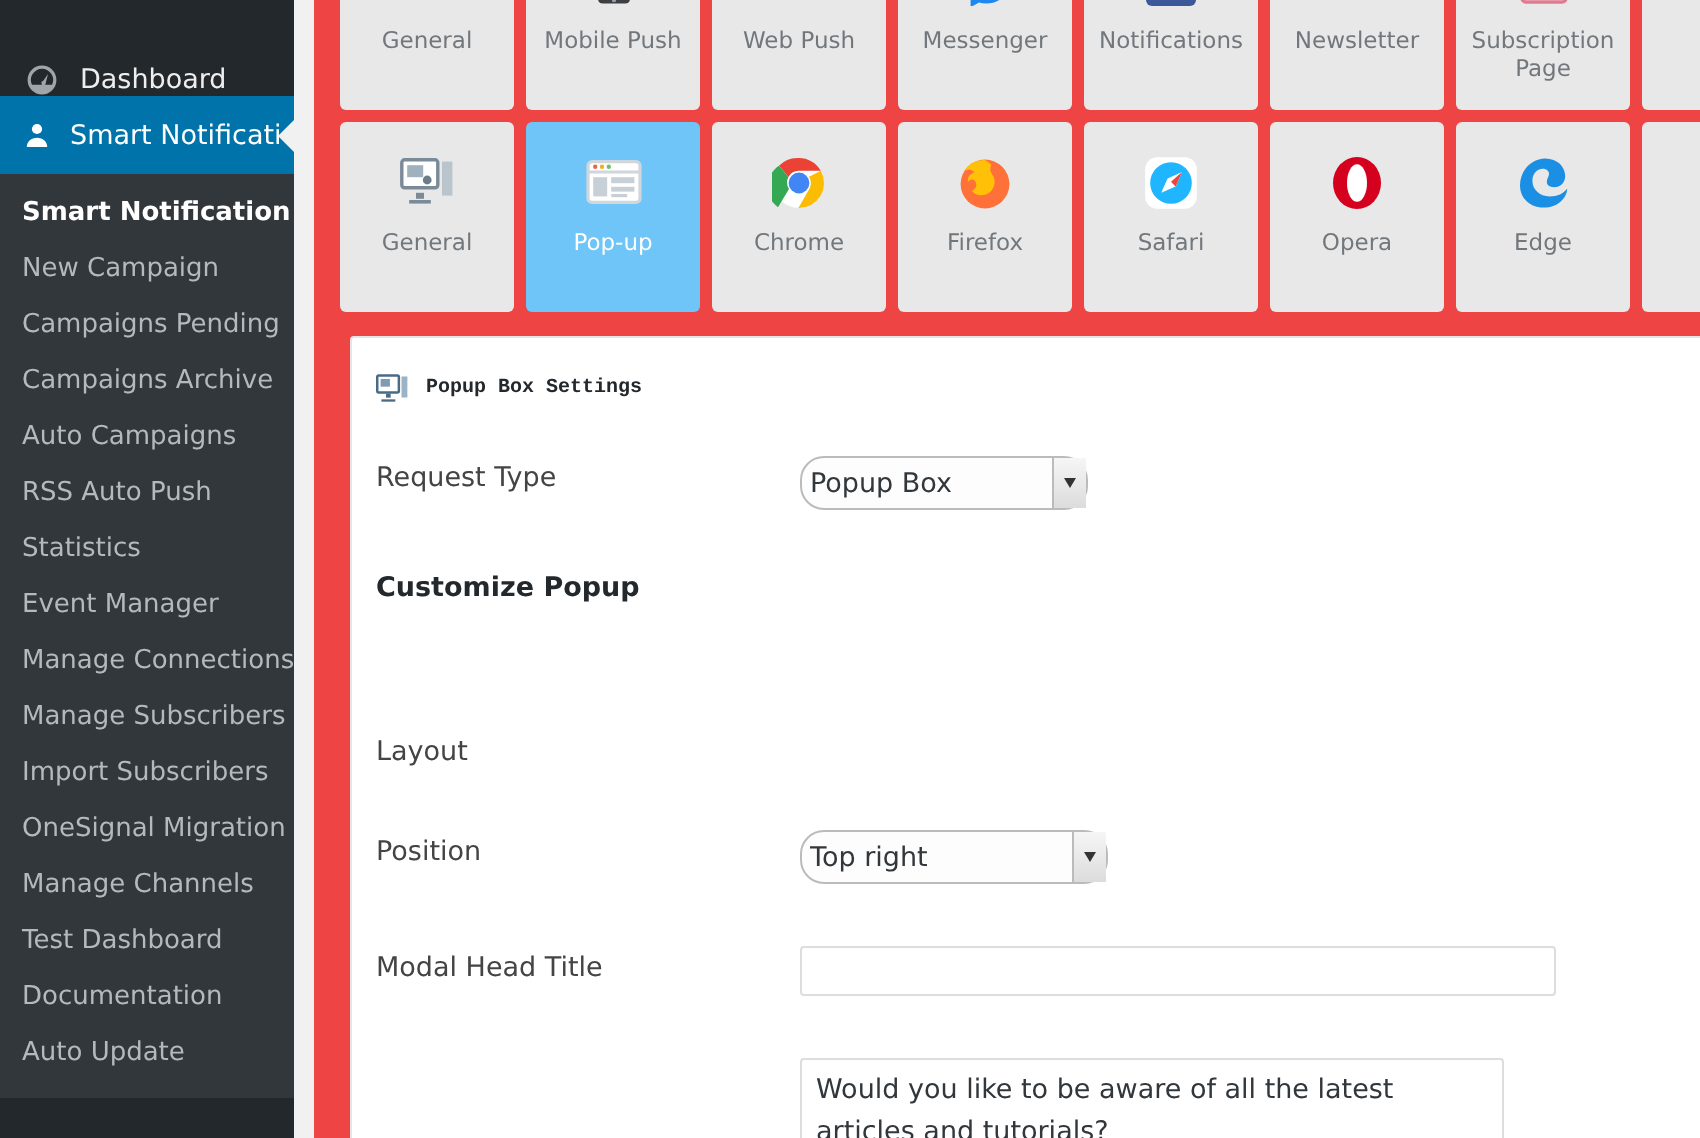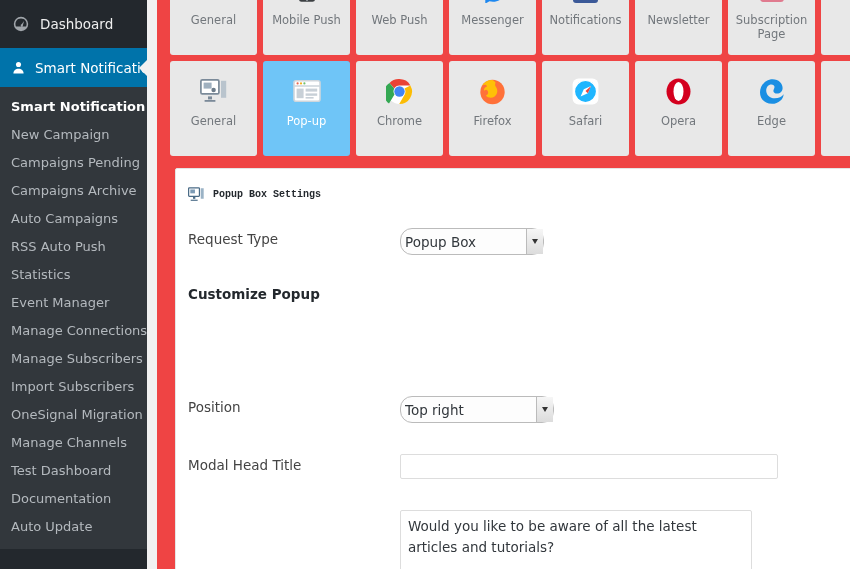--- a/index.html
+++ b/index.html
@@ -13,21 +13,21 @@
 
   
   #sidebar {
     position: absolute; left: 0; top: 0;
     width: 147px; height: 569px;
     background: #23282d;
     overflow: hidden;
   }
   .adminmenu-top {
     height: 48px;
-    display: flex; align-items: center;
+    display: flex; align-items: flex-end;
     padding-left: 11px;
     color: #eeeeee;
     font-size: 13.5px;
   }
   .adminmenu-top .mi-icon {
     width: 20px; margin-right: 9px;
     display: flex; align-items: center; justify-content: center;
     color: #a0a5aa;
   }
   .adminmenu-current {
@@ -452,20 +452,21 @@
             <i></i>
           </span>
       </div>
     </div>
 
     <div class="form-row">
       <div class="section-title">Customize Popup</div>
     </div>
 
     <div class="form-row">
+      <div class="lbl">Layout</div>
     </div>
 
     <div class="form-row">
       <div class="lbl">Position</div>
       <div class="select-wrap">
         <select class="wp-select" id="sel-position"><option value="Top right">Top right</option><option value="Top left">Top left</option><option value="Bottom right">Bottom right</option><option value="Bottom left">Bottom left</option><option value="Center">Center</option></select>
         <span class="arrowbtn">
             <i></i>
           </span>
       </div>

